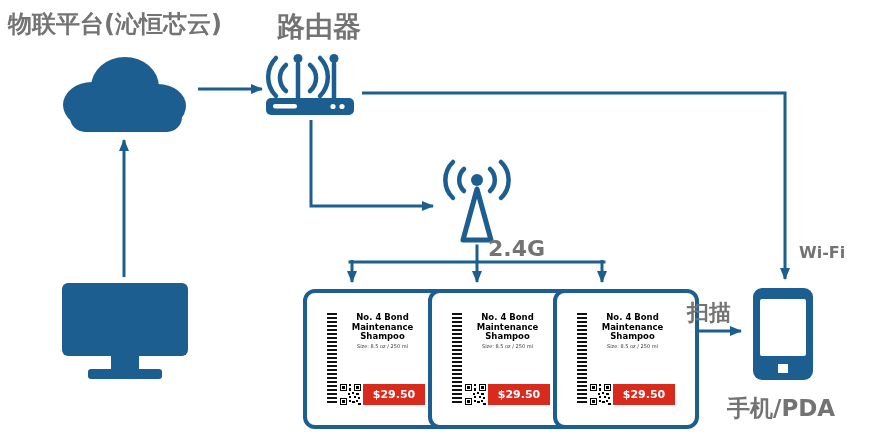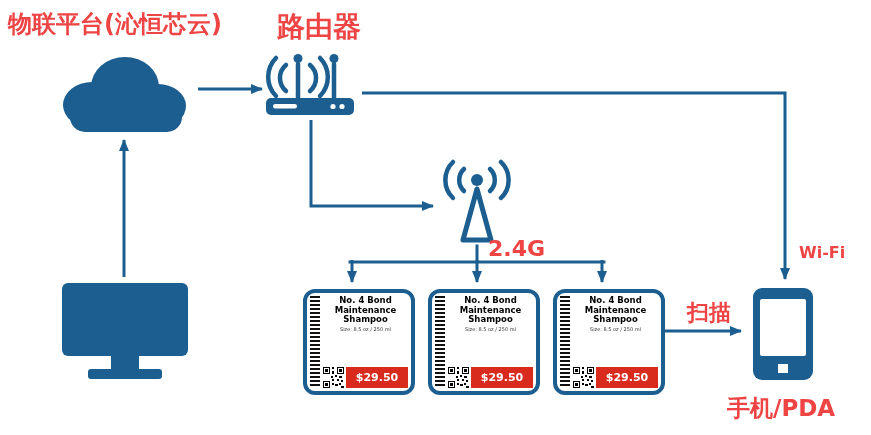--- a/index.html
+++ b/index.html
@@ -1,31 +1,31 @@
 <!DOCTYPE html>
 <html style="--primary: #1b5e8f; --price-red: #d92a1e;"><head>
 <meta charset="utf-8">
 <style>
   :root { --primary:#1b5e8f; --price-red:#d92a1e; }
   html,body { margin:0; padding:0; }
   body { font-family:"DejaVu Sans","Liberation Sans",sans-serif; background:#ffffff; }
   .canvas { position:relative; width:871px; height:435px; background:#ffffff; overflow:hidden; }
-  .label { position:absolute; color:#ef4444; font-weight:600; white-space:nowrap; }
+  .label { position:absolute; color:#737373; font-weight:600; white-space:nowrap; }
   .edges { position:absolute; left:0; top:0; }
   .edge { stroke:var(--primary); stroke-width:3; fill:none; }
   .edge.sq { stroke-linecap:square; }
   .ah { fill:var(--primary); }
   .icon { position:absolute; }
   .fillp { fill:var(--primary); }
   .strokep { stroke:var(--primary); fill:none; stroke-linecap:round; }
   .mon-part { position:absolute; background:var(--primary); }
   .phone { position:absolute; left:753px; top:288px; width:60px; height:92px; background:var(--primary); border-radius:9px; }
   .phone-screen { position:absolute; left:7px; top:11px; width:46px; height:57px; background:#ffffff; border-radius:2px; }
   .phone-btn { position:absolute; left:25px; bottom:7px; width:10px; height:9px; background:#ffffff; }
-  .esl-card { position:absolute; top:289px; width:98px; height:92px; background:#ffffff; border:4px solid var(--primary); border-radius:12px; display:flex; padding:3px; gap:3px; }
+  .esl-card { position:absolute; top:289px; width:98px; height:92px; background:#ffffff; border:4px solid var(--primary); border-radius:12px; display:flex; padding:20px; gap:3px; }
   .barcode { width:10px; align-self:stretch; background:repeating-linear-gradient(to bottom, #111 0px 2px, #fff 2px 4px); }
   .esl-body { flex:1; display:flex; flex-direction:column; align-items:center; min-width:0; }
   .esl-name { font-size:8.5px; font-weight:bold; line-height:1.12; text-align:center; color:#000; }
   .esl-size { font-size:5px; color:#333; margin-top:1px; white-space:nowrap; overflow:hidden; }
   .esl-bottom { margin-top:auto; width:100%; display:flex; align-items:flex-end; gap:2px; }
   .qr { width:21px; height:21px; flex:none; }
   .esl-price { flex:1; height:21px; background:var(--price-red); color:#ffffff; font-weight:bold; font-size:11px; display:flex; align-items:center; justify-content:center; }
 </style>
 </head>
 <body>

